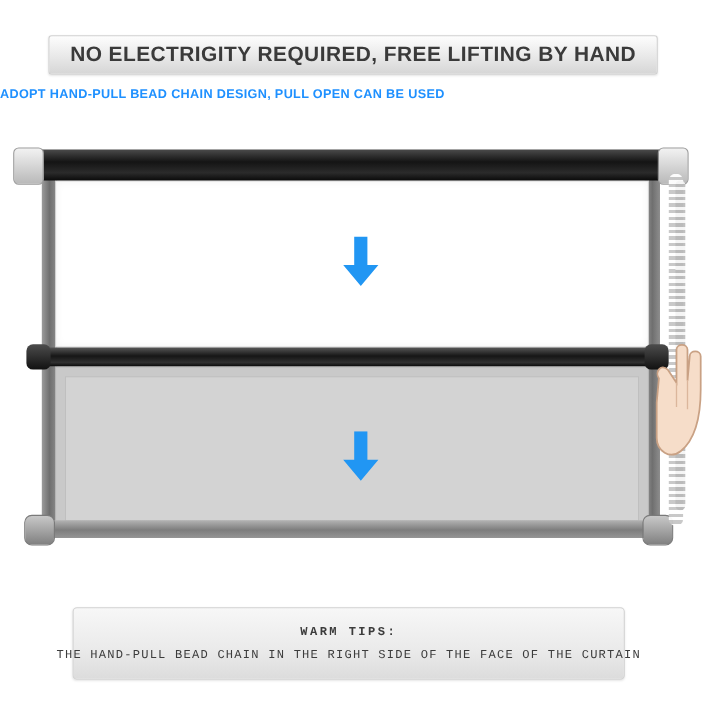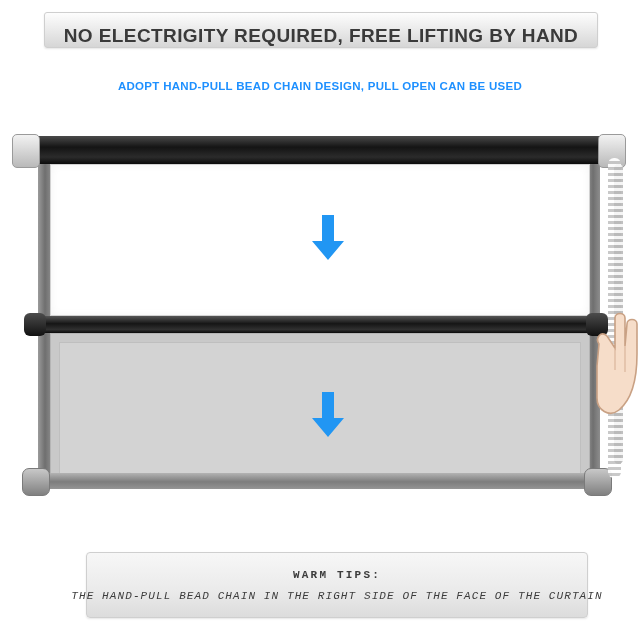--- a/index.html
+++ b/index.html
@@ -17,44 +17,43 @@
     position: relative;
     width: 640px;
     height: 640px;
     background: #ffffff;
   }
 
   
   .headline-band {
     position: absolute;
     left: 44px;
-    top: 12px;
+    top: 32px;
     width: 552px;
     height: 34px;
     background: linear-gradient(to bottom, #fdfdfd 0%, #e8e8e8 55%, #d6d6d6 100%);
     border: 1px solid #cfcfcf;
     border-radius: 3px;
     box-shadow: 0 1px 2px rgba(0,0,0,0.10);
     display: flex;
-    align-items: flex-end;
+    align-items: center;
     justify-content: center;
   }
   .headline-text {
     font-size: 19px;
     font-weight: bold;
     letter-spacing: 0.4px;
     color: #3a3a3a;
     white-space: nowrap;
     font-family: "Liberation Sans", sans-serif;
   }
 
   .subline {
     position: absolute;
     width: 100%;
-    text-align: center;
     color: #1e90ff;
     font-size: 11.5px;
     font-weight: bold;
     letter-spacing: 0.3px;
     font-family: "Liberation Sans", sans-serif;
   }
   .subline-1 { top: 80px; }
   .subline-2 { top: 105px; }
 
   
@@ -253,21 +252,21 @@
     width: 34px;
     height: 46px;
   }
   .arrow-top { left: 303px; top: 85px; }
   .arrow-bottom { left: 303px; top: 262px; }
   .arrow svg { display: block; }
 
   
   .tips-band {
     position: absolute;
-    left: 86px;
+    left: 66px;
     top: 552px;
     width: 500px;
     height: 64px;
     background: linear-gradient(to bottom, #f7f7f7 0%, #eaeaea 60%, #dcdcdc 100%);
     border: 1px solid #cfcfcf;
     border-radius: 4px;
     box-shadow: 0 1px 2px rgba(0,0,0,0.10);
     display: flex;
     flex-direction: column;
     align-items: center;
@@ -280,21 +279,20 @@
     color: #3c3c3c;
     margin-bottom: 9px;
     font-family: "Liberation Mono", monospace;
   }
   .tips-body {
     font-size: 11px;
     letter-spacing: 1.1px;
     color: #3c3c3c;
     white-space: nowrap;
     font-family: "Liberation Mono", monospace;
-    font-style: italic;
   }
 </style>
 </head>
 <body>
 
 <div class="page">
 
   <div class="headline-band">
     <span class="headline-text">NO ELECTRIGITY REQUIRED, FREE LIFTING BY HAND</span>
   </div>

